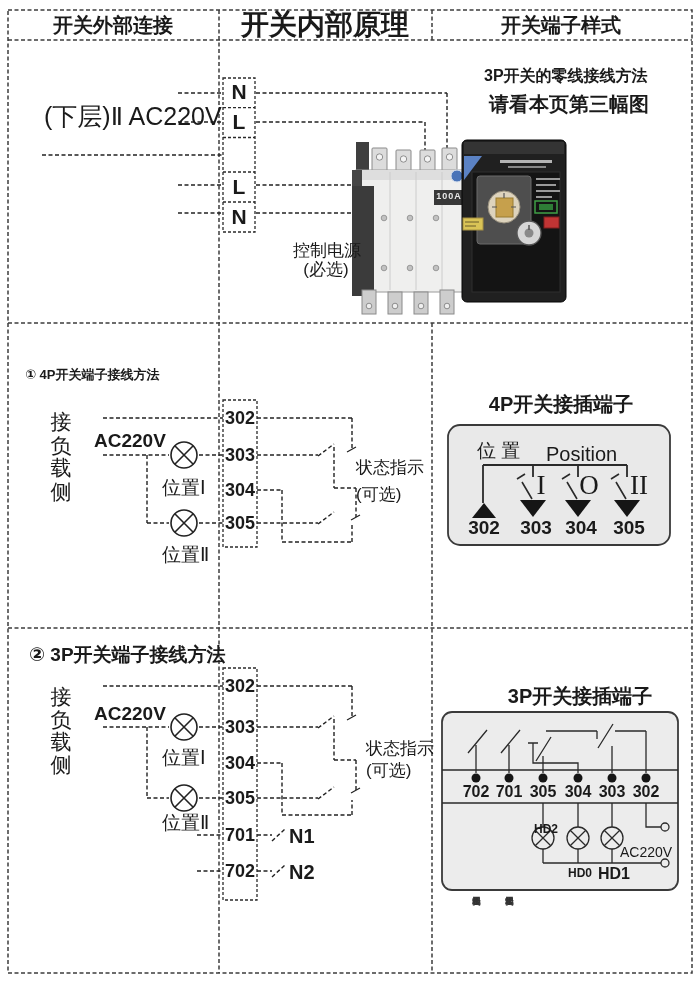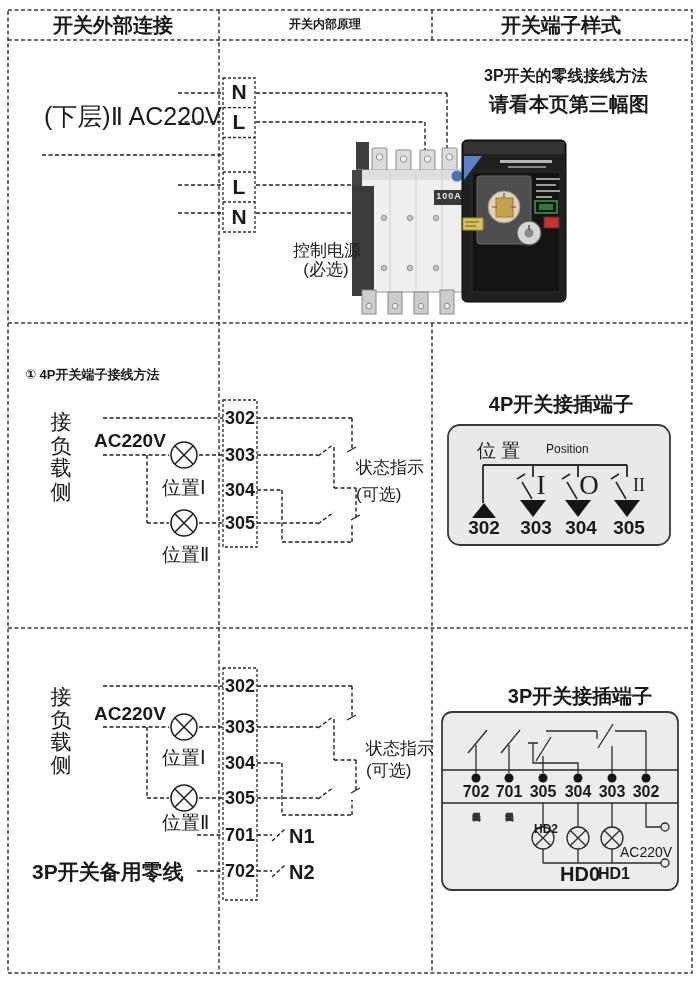--- a/index.html
+++ b/index.html
@@ -1,17 +1,17 @@
 <!DOCTYPE html>
 <html><head>
 <meta charset="utf-8">
 <style>
   html,body{margin:0;padding:0;background:#ffffff;}
   .page{position:relative;width:700px;height:997px;background:#fff;overflow:hidden;
-        font-family:"Liberation Sans","DejaVu Sans",sans-serif;color:#1a1a1a;}
+        font-family:"Liberation Sans","DejaVu Sans",sans-serif;color:#1a1a1a;text-align:right;}
   .page svg{position:absolute;left:0;top:0;}
   .t{position:absolute;white-space:nowrap;line-height:1.1;}
   .cc{transform:translate(-50%,-50%);}
   .b{font-weight:bold;}
   .serif{font-family:"Liberation Serif","DejaVu Serif",serif;}
   .vert{position:absolute;writing-mode:vertical-rl;text-orientation:upright;
         font-size:8.5px;letter-spacing:0;line-height:13px;color:#333;height:84px;}
 </style>
 </head>
 <body>
@@ -223,21 +223,21 @@
       <path d="M543,849 V863 M578,849 V863 M612,849 V863"></path>
       <path d="M543,863 H661"></path>
       <path d="M646,803 V827 H661"></path>
       <circle cx="665" cy="827" r="4" fill="#ececec"></circle>
       <circle cx="665" cy="863" r="4" fill="#ececec"></circle>
     </g>
   </g>
 </svg>
 
 <div class="t cc b" style="left:113px;top:25px;font-size:20px">开关外部连接</div>
-<div class="t cc b" style="left:325px;top:25px;font-size:12px">开关内部原理</div>
+<div class="t cc b" style="left:325px;top:25px;font-size:28px">开关内部原理</div>
 <div class="t cc b" style="left:561px;top:25px;font-size:20px">开关端子样式</div>
 
 <div class="t" style="left:44px;top:103px;font-size:25px">(下层)Ⅱ AC220V</div>
 <div class="t cc b" style="left:239px;top:92px;font-size:21px">N</div>
 <div class="t cc b" style="left:239px;top:122px;font-size:21px">L</div>
 <div class="t cc b" style="left:239px;top:187px;font-size:21px">L</div>
 <div class="t cc b" style="left:239px;top:217px;font-size:21px">N</div>
 <div class="t b" style="left:484px;top:67px;font-size:16px">3P开关的零线接线方法</div>
 <div class="t b" style="left:489px;top:93px;font-size:20px">请看本页第三幅图</div>
 <div class="t cc" style="left:327px;top:251px;font-size:17px">控制电源</div>
@@ -253,54 +253,54 @@
 <div class="t" style="left:162px;top:478px;font-size:19px">位置Ⅰ</div>
 <div class="t" style="left:162px;top:545px;font-size:19px">位置Ⅱ</div>
 <div class="t cc b" style="left:240px;top:419px;font-size:18px">302</div>
 <div class="t cc b" style="left:240px;top:456px;font-size:18px">303</div>
 <div class="t cc b" style="left:240px;top:491px;font-size:18px">304</div>
 <div class="t cc b" style="left:240px;top:524px;font-size:18px">305</div>
 <div class="t" style="left:356px;top:459px;font-size:17px">状态指示</div>
 <div class="t" style="left:356px;top:486px;font-size:17px">(可选)</div>
 <div class="t cc b" style="left:561px;top:404px;font-size:20px">4P开关接插端子</div>
 <div class="t" style="left:477px;top:441px;font-size:19px">位 置</div>
-<div class="t" style="left:546px;top:443px;font-size:12px">Position</div>
+<div class="t" style="left:546px;top:443px;font-size:20px">Position</div>
 <div class="t cc serif" style="left:541px;top:486px;font-size:27px">I</div>
 <div class="t cc serif" style="left:589px;top:486px;font-size:27px">O</div>
-<div class="t cc serif" style="left:639px;top:486px;font-size:18px">II</div>
+<div class="t cc serif" style="left:639px;top:486px;font-size:27px">II</div>
 <div class="t cc b" style="left:484px;top:528px;font-size:19px">302</div>
 <div class="t cc b" style="left:536px;top:528px;font-size:19px">303</div>
 <div class="t cc b" style="left:581px;top:528px;font-size:19px">304</div>
 <div class="t cc b" style="left:629px;top:528px;font-size:19px">305</div>
 
+<div class="t b" style="left:29px;top:645px;font-size:19px">② 3P开关端子接线方法</div>
 <div class="t cc" style="left:61px;top:697px;font-size:21px">接</div>
 <div class="t cc" style="left:61px;top:720px;font-size:21px">负</div>
 <div class="t cc" style="left:61px;top:742px;font-size:21px">载</div>
 <div class="t cc" style="left:61px;top:765px;font-size:21px">侧</div>
 <div class="t b" style="left:94px;top:704px;font-size:19px">AC220V</div>
 <div class="t" style="left:162px;top:748px;font-size:19px">位置Ⅰ</div>
 <div class="t" style="left:162px;top:813px;font-size:19px">位置Ⅱ</div>
 <div class="t cc b" style="left:240px;top:687px;font-size:18px">302</div>
 <div class="t cc b" style="left:240px;top:728px;font-size:18px">303</div>
 <div class="t cc b" style="left:240px;top:764px;font-size:18px">304</div>
 <div class="t cc b" style="left:240px;top:799px;font-size:18px">305</div>
 <div class="t cc b" style="left:240px;top:836px;font-size:18px">701</div>
 <div class="t cc b" style="left:240px;top:872px;font-size:18px">702</div>
 <div class="t" style="left:366px;top:740px;font-size:17px">状态指示</div>
 <div class="t" style="left:366px;top:762px;font-size:17px">(可选)</div>
 <div class="t b" style="left:289px;top:825px;font-size:20px">N1</div>
 <div class="t b" style="left:289px;top:861px;font-size:20px">N2</div>
-<div class="t b" style="left:32px;top:860px;font-size:21px">3P开关备用零线</div>
 <div class="t cc b" style="left:580px;top:696px;font-size:20px">3P开关接插端子</div>
 <div class="t cc b" style="left:476px;top:792px;font-size:16px">702</div>
 <div class="t cc b" style="left:509px;top:792px;font-size:16px">701</div>
 <div class="t cc b" style="left:543px;top:792px;font-size:16px">305</div>
 <div class="t cc b" style="left:578px;top:792px;font-size:16px">304</div>
 <div class="t cc b" style="left:612px;top:792px;font-size:16px">303</div>
 <div class="t cc b" style="left:646px;top:792px;font-size:16px">302</div>
 <div class="vert" style="left:470px;top:806px">三极开关备用零线端子</div>
 <div class="vert" style="left:503px;top:806px">三极开关常用零线端子</div>
 <div class="t cc b" style="left:546px;top:830px;font-size:12px">HD2</div>
-<div class="t cc b" style="left:580px;top:874px;font-size:20px">HD0</div>
+<div class="t cc b" style="left:580px;top:874px;font-size:12px">HD0</div>
 <div class="t cc b" style="left:614px;top:874px;font-size:16px">HD1</div>
 <div class="t" style="left:620px;top:845px;font-size:14px">AC220V</div>
 
 </div>
 
 </body></html>

